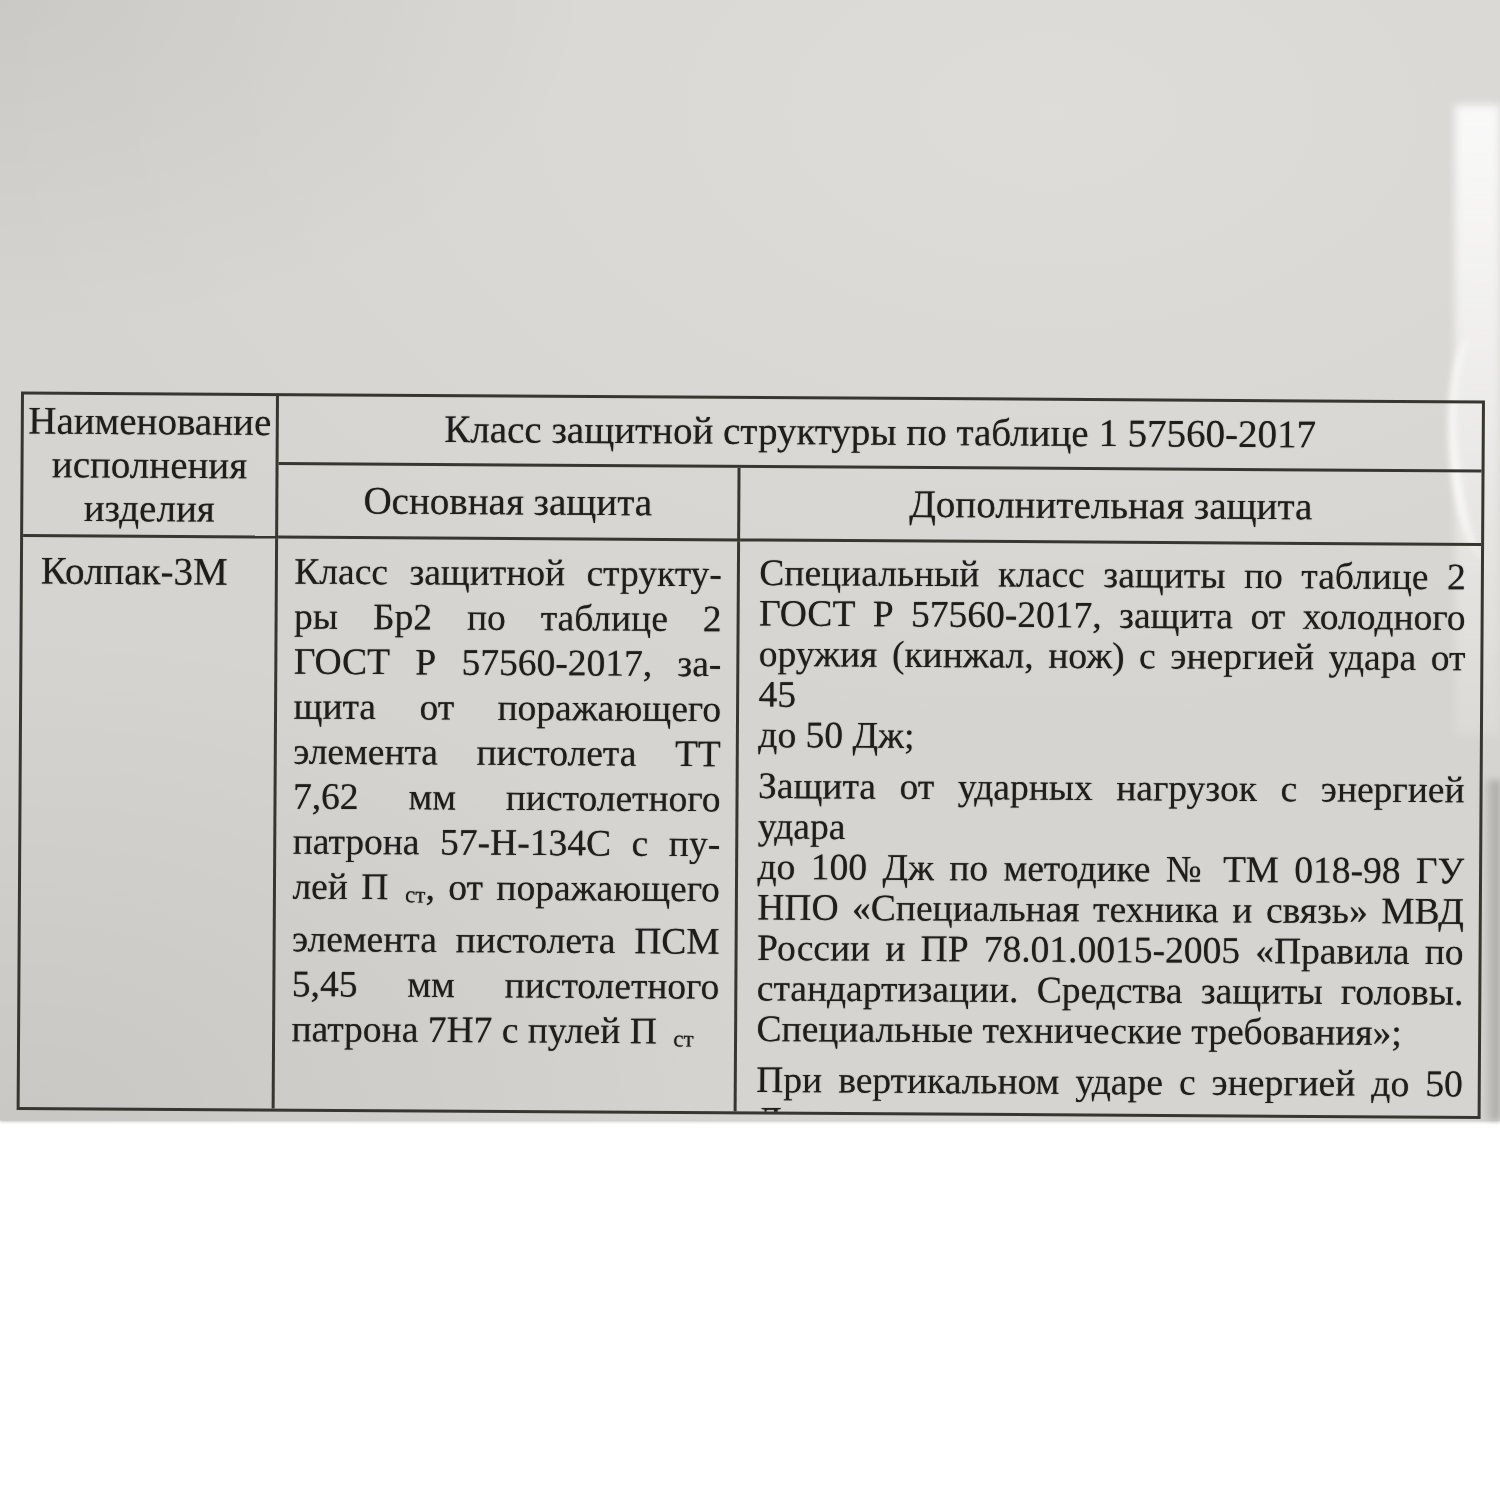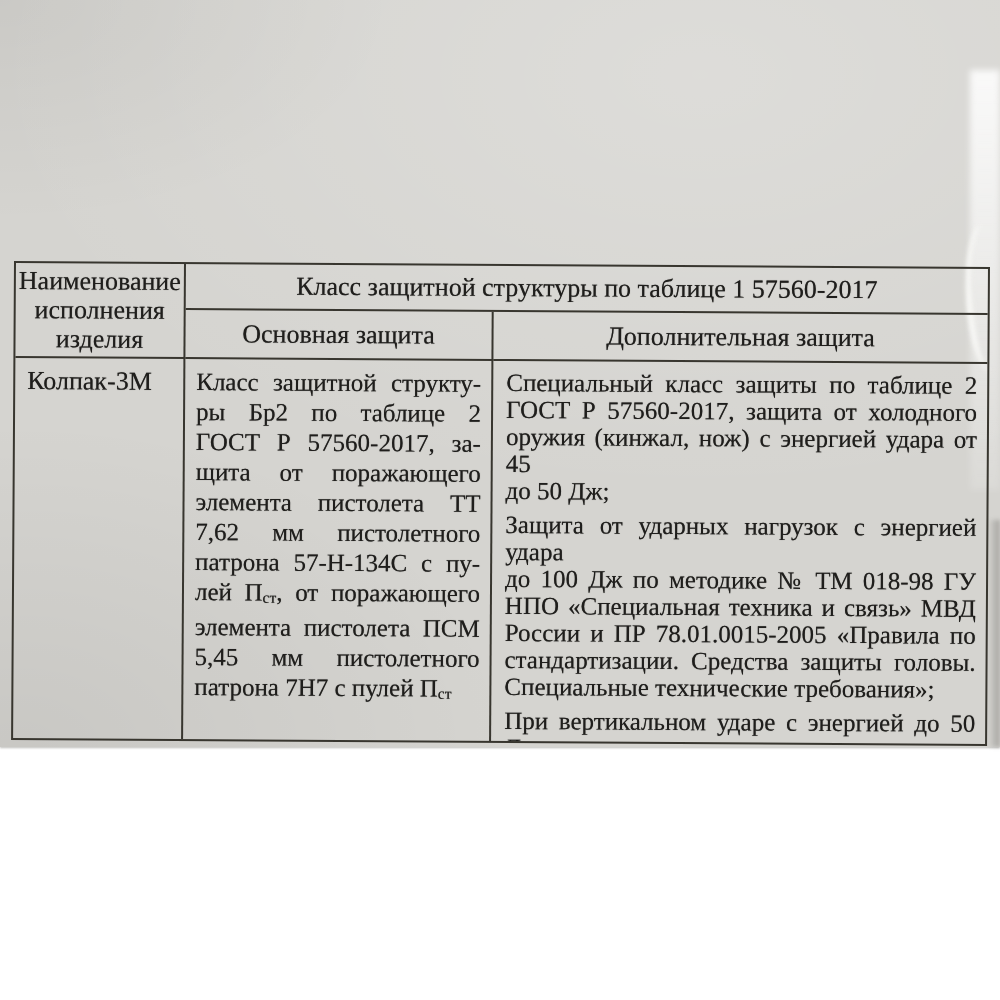--- a/index.html
+++ b/index.html
@@ -69,21 +69,21 @@
     grid-column:3;grid-row:2;
     display:flex;align-items:center;justify-content:center;
     font-size:26px;
   }
   .c-product{grid-column:1;grid-row:3;padding:8px 4px 0 12px;font-size:26px;}
   .c-main{grid-column:2;grid-row:3;padding:8px 10px 0 11px;font-size:25px;line-height:30px;}
   .c-add{grid-column:3;grid-row:3;padding:8px 10px 0 13px;font-size:25px;line-height:27px;}
   .tline{text-align:justify;text-align-last:justify;}
   .tline.tlast{text-align-last:left;}
   .tpara + .tpara{margin-top:7px;}
-  .subsc{font-size:0.62em;vertical-align:-0.14em;}
+  .subsc{font-size:0.62em;vertical-align:-0.14em;margin-left:11px;}
 </style>
 </head>
 <body>
 
 <div class="stage">
   <div class="paper">
     <div class="edge-light"></div>
     <div class="edge-dark"></div>
     <div class="crease"></div>
 

